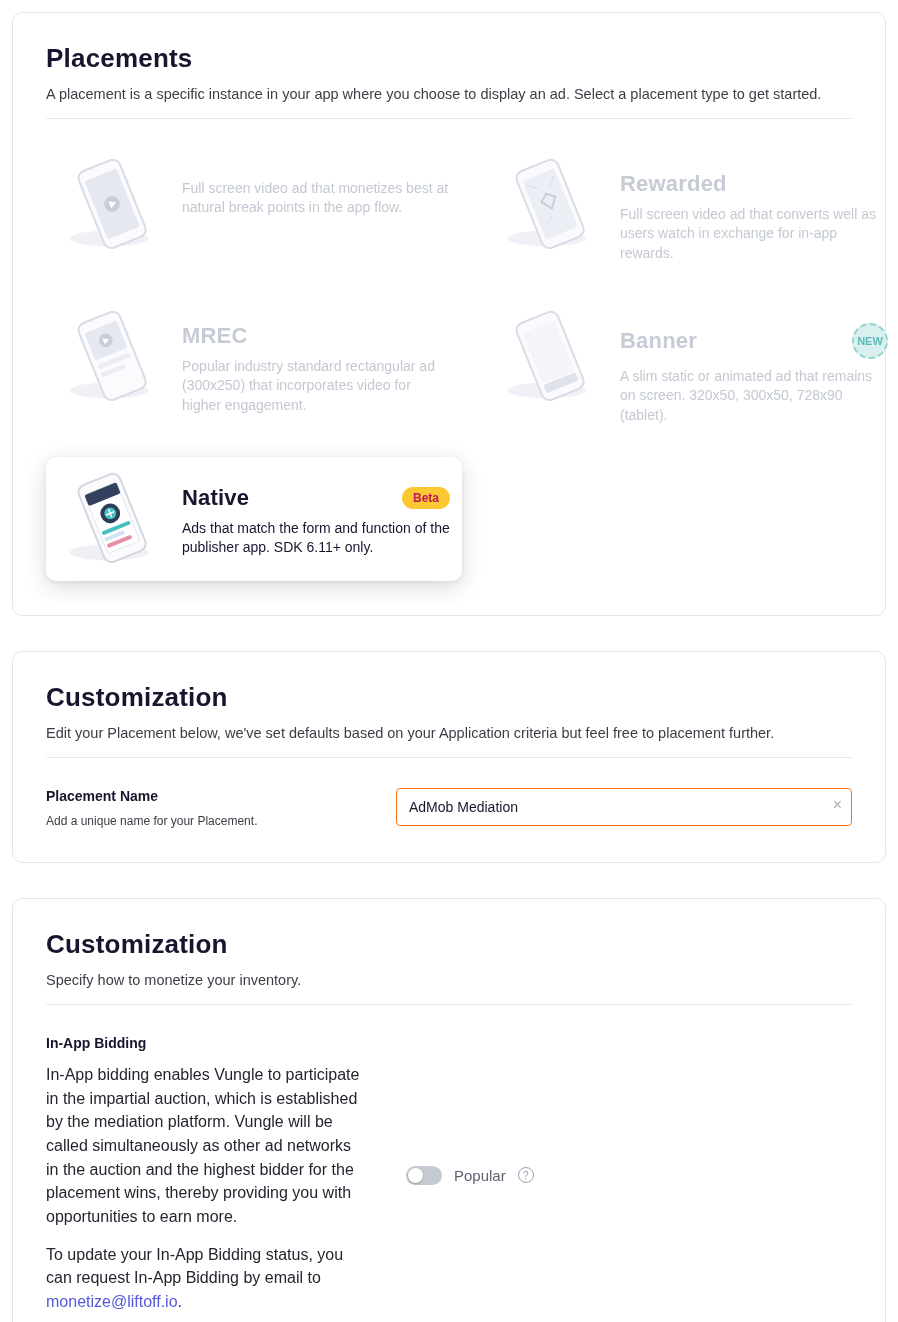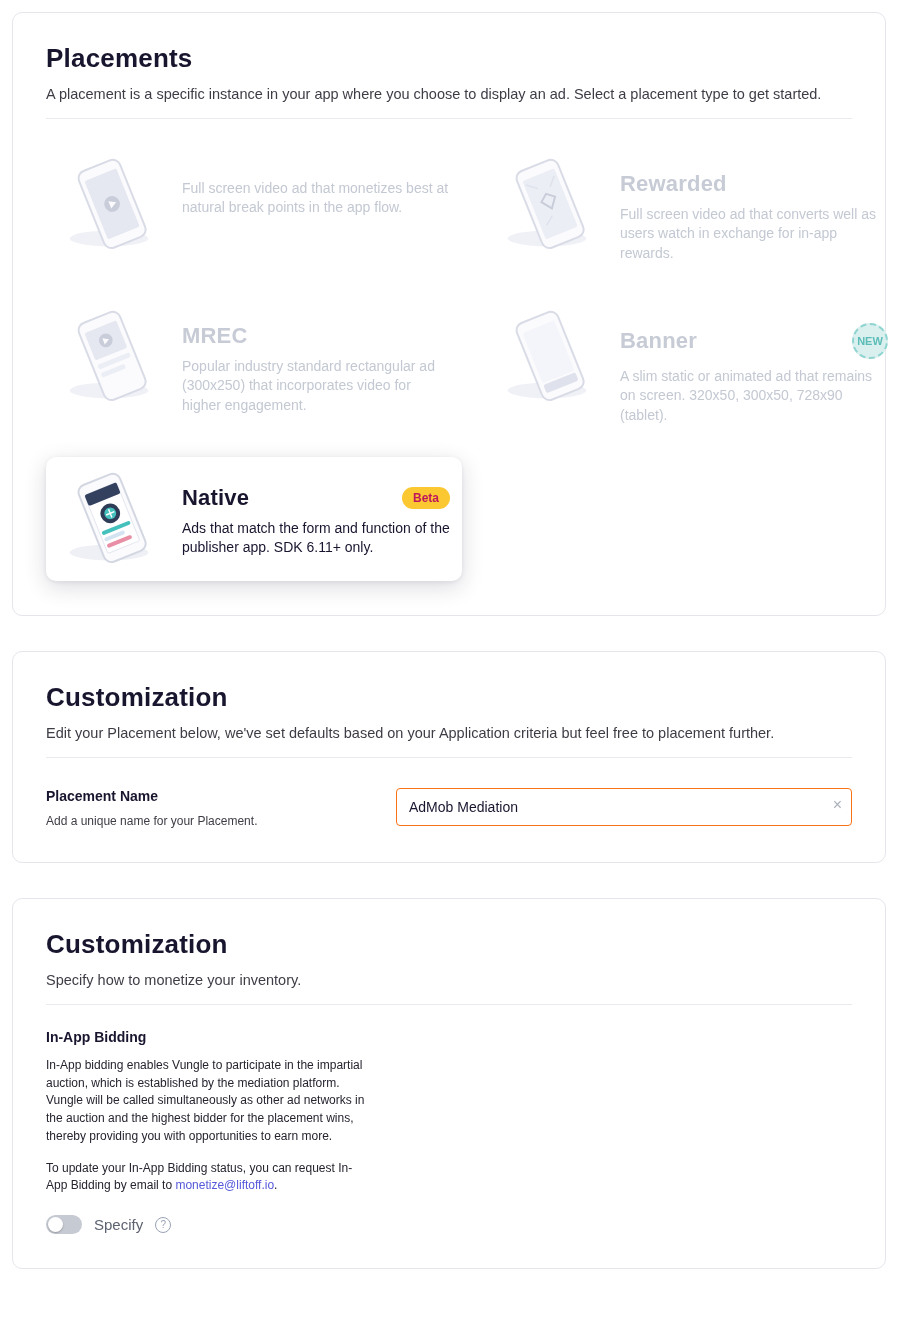--- a/index.html
+++ b/index.html
@@ -129,25 +129,25 @@
     position: absolute;
     right: 10px;
     top: 9px;
     color: #aab0bb;
     font-size: 16px;
     cursor: pointer;
     line-height: 1;
   }
 
   
-  .mono-row { display: flex; margin-top: 24px; gap: 18px; flex-direction: column; }
+  .mono-row { display: flex; margin-top: 30px; gap: 40px; }
   .mono-left { width: 320px; flex: none; }
   .mono-left .desc {
     margin-top: 12px;
-    font-size: 12px;
+    font-size: 16px;
     line-height: 1.48;
     color: #26242f;
   }
   .mono-left .desc + .desc { margin-top: 14px; }
   .link { color: #5558d9; text-decoration: none; cursor: pointer; }
   .toggle-row { display: flex; align-items: center; gap: 12px; padding-top: 2px; }
   .toggle {
     width: 36px;
     height: 19px;
     background: #c6cad2;
@@ -342,20 +342,20 @@
       <div class="mono-left">
         <div class="field-label">In-App Bidding</div>
         <p class="desc">In-App bidding enables Vungle to participate in the impartial auction, which is established by the mediation platform. Vungle will be called simultaneously as other ad networks in the auction and the highest bidder for the placement wins, thereby providing you with opportunities to earn more.</p>
         <p class="desc"><span>To update your In-App Bidding status, you can request In-App Bidding by email to</span>
           <a class="link">monetize@liftoff.io</a><span>.</span></p>
       </div>
       <div class="toggle-row">
         <span class="toggle">
             <span class="knob"></span>
           </span>
-        <span class="toggle-status">Specify</span>
+        <span class="toggle-status">Popular</span>
         <span class="help-circle">?</span>
       </div>
     </div>
   </section>
 
 
 </div>
 
 </body></html>

